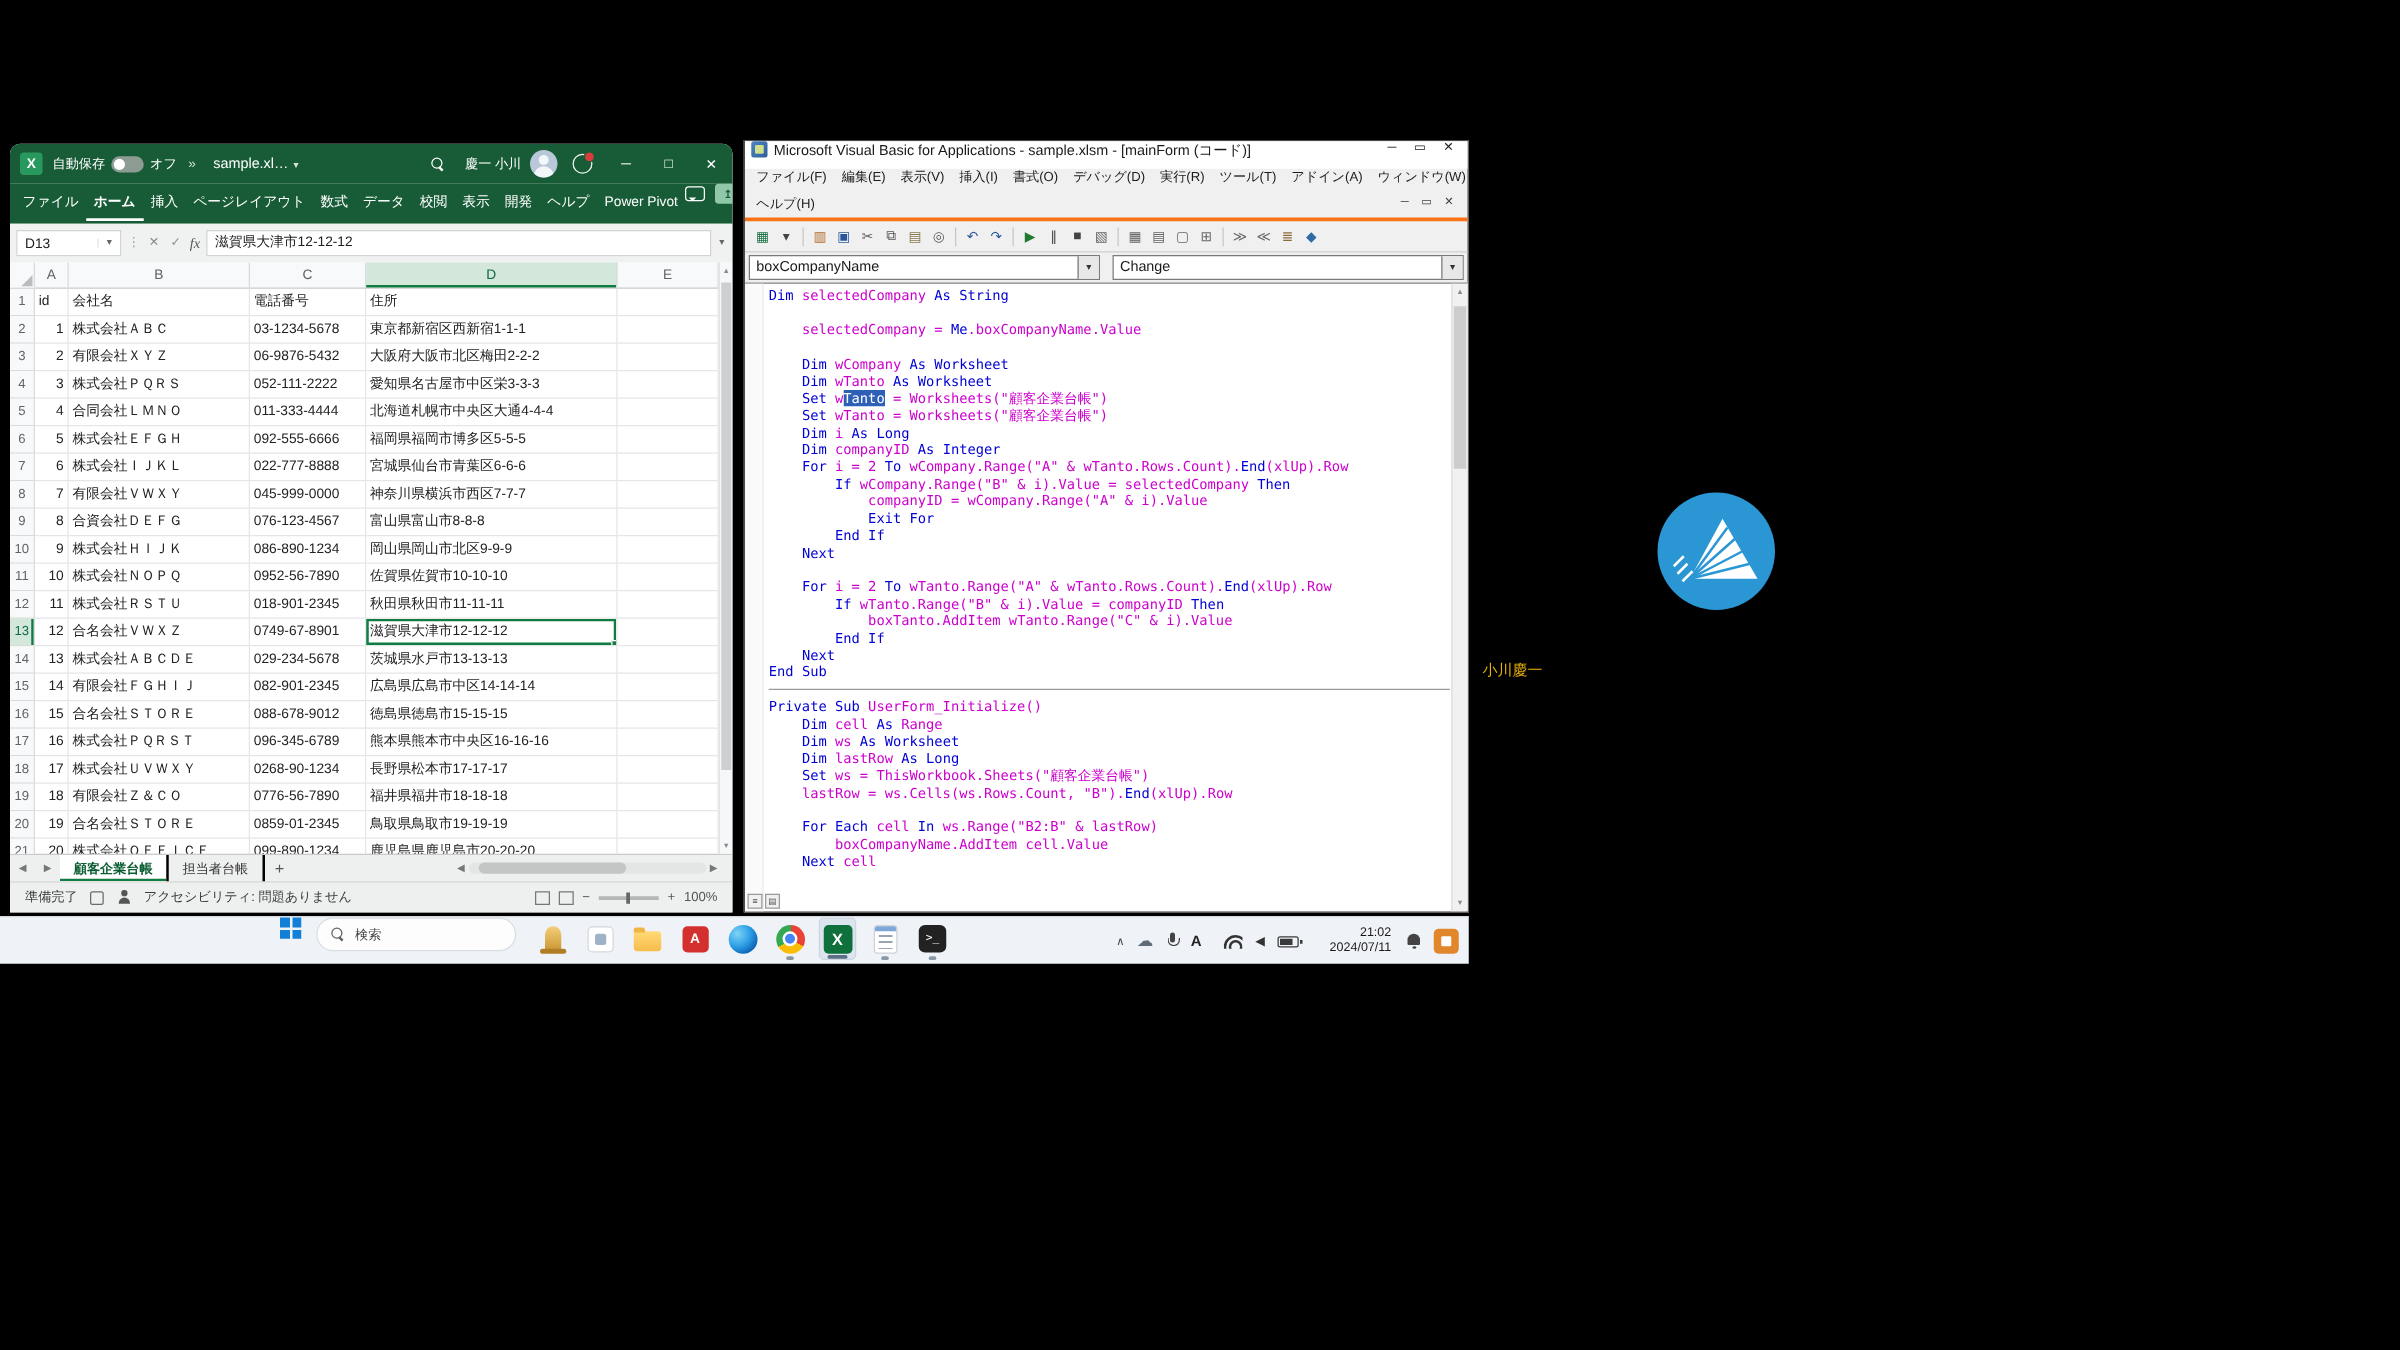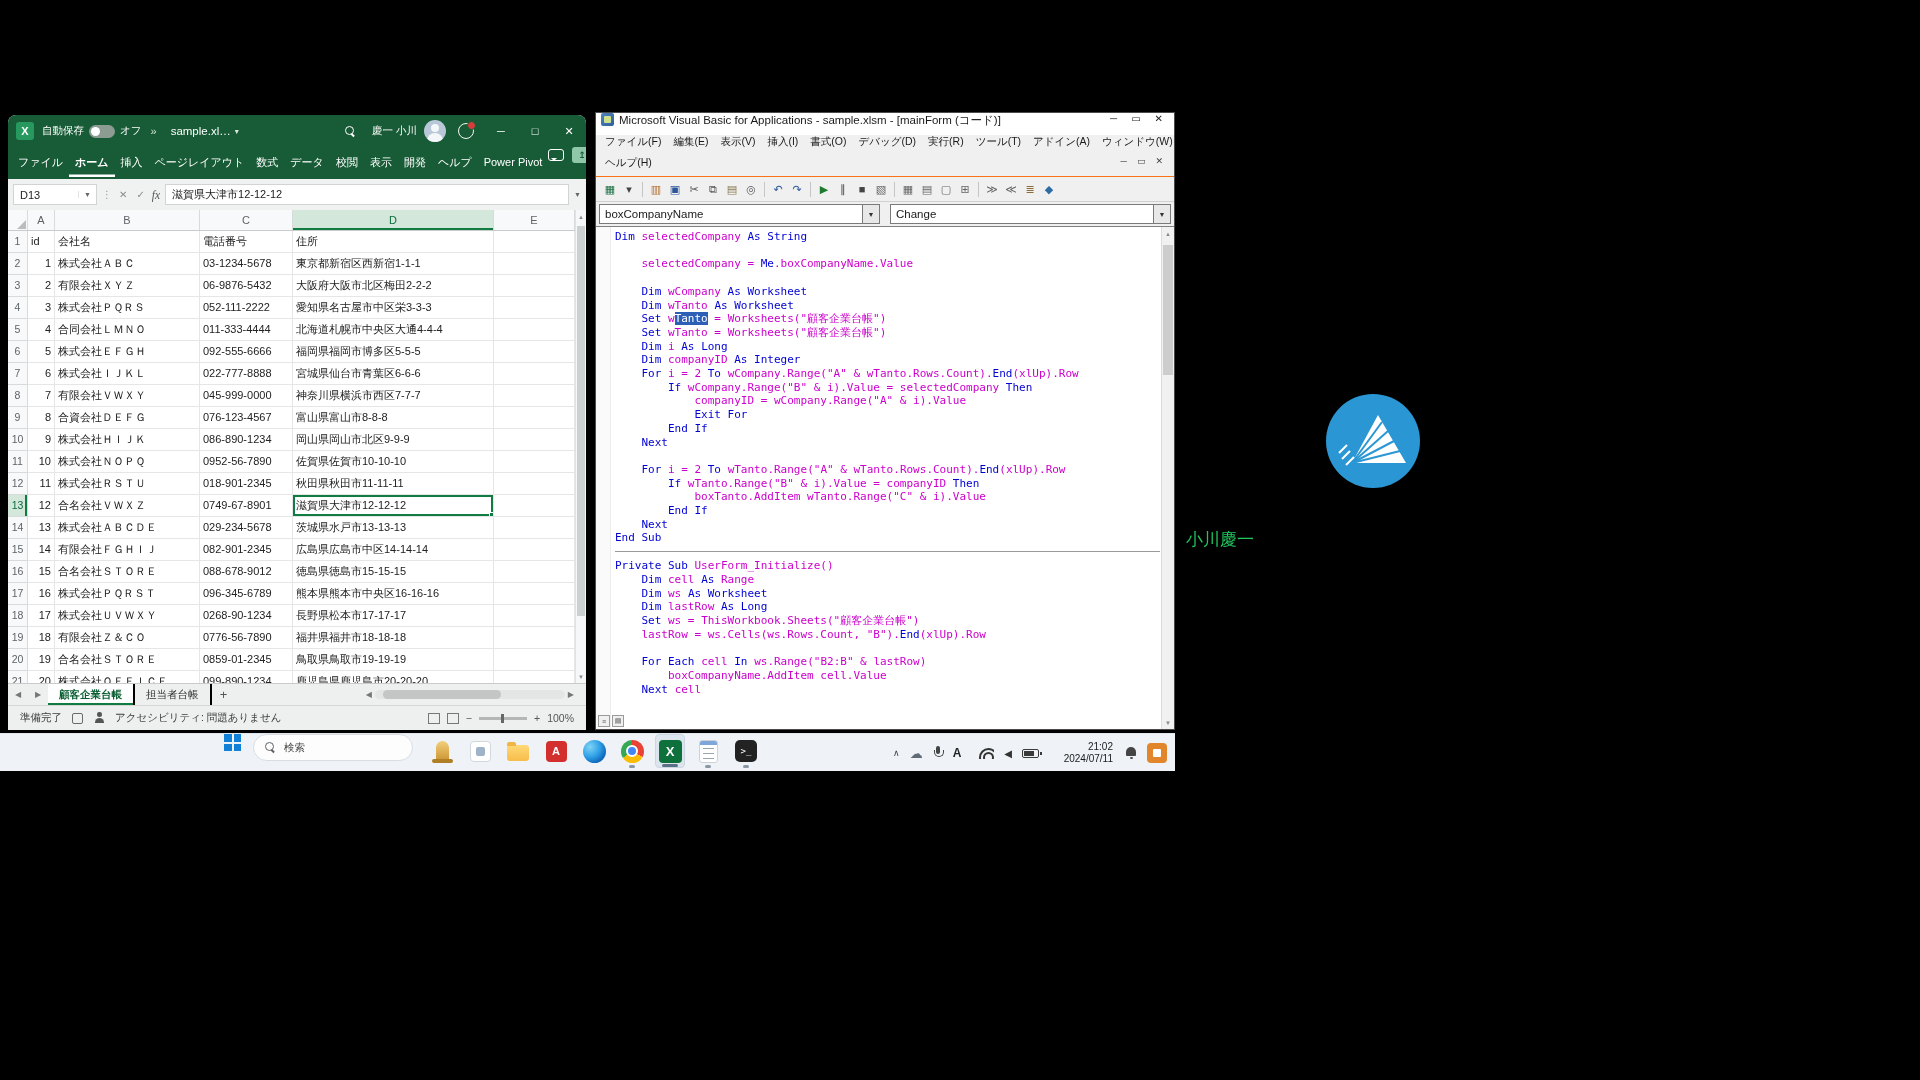--- a/index.html
+++ b/index.html
@@ -88,21 +88,21 @@
 
   
   #vba{position:absolute;left:595px;top:112px;width:580px;height:618px;background:#f0f0f0;border:1px solid #4b4b4b;font-size:11px;color:#1a1a1a}
   #vba-title{height:22px;background:#fff;display:flex;align-items:flex-start;padding:0 5px;gap:5px}
   .vba-appicon{width:13px;height:13px;background:linear-gradient(135deg,#4f83c2,#2e5f9e);border-radius:2px;position:relative}
   .vba-appicon::after{content:"";position:absolute;left:3px;top:3px;width:7px;height:7px;background:#cfe08a;border-radius:1px}
   #vba-title .t{font-size:11.5px;white-space:nowrap;overflow:hidden}
   .vba-winbtns{margin-left:auto;display:flex;gap:14px;padding-right:6px}
   .vba-winbtn{font-size:10px;color:#222}
   .vba-menurow{height:21px;display:flex;padding:0 3px}
-  .vba-menurow.second{border-bottom:1px solid #f97316}
+  .vba-menurow.second{border-bottom:3px solid #f97316}
   .mitem{padding:0 6px;font-size:10.5px;white-space:nowrap}
   .child-ctrls{margin-left:auto;display:flex;gap:10px;padding-right:8px;color:#444;font-size:9px}
   #vba-toolbar{height:25px;display:flex;align-items:center;padding:0 5px;gap:1px;border-bottom:1px solid #d0d0d0}
   .ticn{width:18px;height:18px;display:flex;align-items:center;justify-content:center;font-size:11px}
   .tsep{width:1px;height:15px;background:#c6c6c6;margin:0 3px}
   #vba-combos{height:24px;display:flex;align-items:center;gap:10px;padding:1px 3px}
   .combo{flex:1;height:20px;background:#fff;border:1px solid #7a7a7a;display:flex;align-items:center}
   .combo .ctxt{padding:0 5px;flex:1;font-size:11.5px;white-space:nowrap;overflow:hidden}
   .combo .cbtn{width:17px;height:100%;border-left:1px solid #7a7a7a;background:#e8e8e8;display:flex;align-items:center;justify-content:center;font-size:7px;color:#333}
   #code-pane{position:relative;height:503px;background:#fff;border-top:1px solid #808080;margin:0}
@@ -161,21 +161,21 @@
   .tr-battery-icon::before{content:"";position:absolute;left:1px;top:1px;bottom:1px;width:10px;background:#3a3a3a}
   .tr-battery-icon::after{content:"";position:absolute;right:-4px;top:2px;width:2px;height:3px;background:#3a3a3a}
   #clock{width:64px;text-align:right;font-size:10px;line-height:12.5px;color:#1a1a1a}
   .bell{width:12px;height:12px;position:relative;margin-left:2px}
   .bell::before{content:"";position:absolute;left:1px;top:0;width:10px;height:9px;background:#444;border-radius:5px 5px 1px 1px}
   .bell::after{content:"";position:absolute;left:4.5px;bottom:0;width:3px;height:2px;background:#444;border-radius:50%}
   .orange-tile{width:20px;height:20px;border-radius:4px;background:#e2862c;position:relative}
   .orange-tile::after{content:"";position:absolute;left:6px;top:6px;width:8px;height:8px;background:#fff;border-radius:1px}
 
   
-  #participant-name{position:absolute;left:1186px;top:528px;font-size:17px;color:#22c55e}
+  #participant-name{position:absolute;left:1186px;top:528px;font-size:12px;color:#eab308}
   #logo{position:absolute;left:1325px;top:393px;width:96px;height:96px}
 </style>
 </head>
 <body>
 
 <div id="excel">
   <div id="xl-title">
     <div class="xl-appicon">X</div>
     <span class="autosave-lbl">自動保存</span>
     <span class="toggle"></span>

